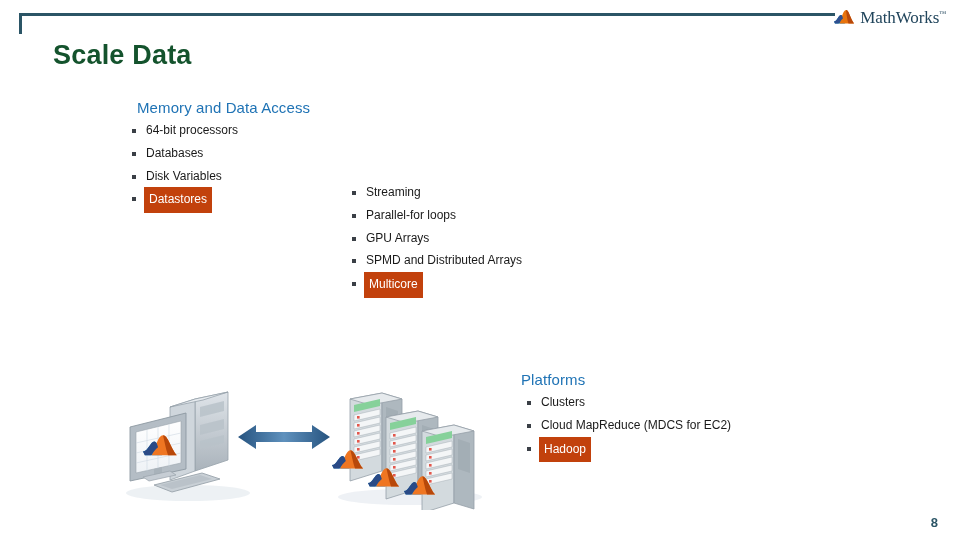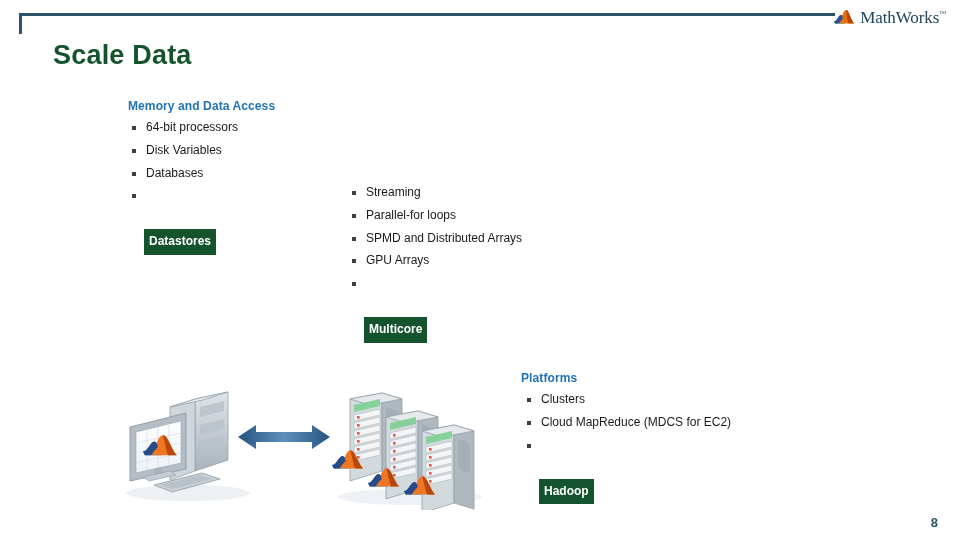--- a/index.html
+++ b/index.html
@@ -39,45 +39,44 @@
   
   .title{
     position:absolute;left:53px;top:40px;
     font-size:27px;font-weight:bold;color:#14532d;
     letter-spacing:0.2px;
   }
 
   
   .group{position:absolute;}
   .group h3{
-    margin:0 0 3px 0;
-    font-size:12px;font-weight:bold;color:#1f73b5;
+    margin:0 0 3px 9px;
+    font-size:15px;font-weight:normal;color:#1f73b5;
     letter-spacing:0.1px;
   }
   .group ul{
     list-style:none;margin:0;padding:0;
   }
   .group li{
     position:relative;
     padding-left:18px;
     font-size:12px;color:#1a1a1a;
     line-height:22.8px;
     white-space:nowrap;
   }
   .group li::before{
     content:"";
     position:absolute;left:4px;top:10px;
     width:4px;height:4px;background:#3a3f46;
   }
   .group li .txt{display:inline-block;}
   .group li.hl .txt{
-    background:#14532d;color:#ffffff;font-weight:bold;
+    background:#c2410c;color:#ffffff;font-weight:normal;
     padding:1px 5px 2px 5px;
     margin-left:-2px;
-    margin-top:45px;
   }
 
   
   #grp-memory{left:128px;top:99px;}
   #grp-prog  {left:344px;top:181px;}
   #grp-plat  {left:519px;top:371px;}
   #grp-prog ul li{padding-left:22px;}
   #grp-prog ul li::before{left:8px;}
   #grp-plat ul li{padding-left:22px;}
   #grp-plat ul li::before{left:8px;}
@@ -110,32 +109,32 @@
     </svg>
     <span class="logo-text"><span>MathWorks</span><span class="logo-tm">™</span></span>
   </div>
 
   <div class="title">Scale Data</div>
 
   <div class="group" id="grp-memory">
     <h3>Memory and Data Access</h3>
     <ul>
       <li><span class="txt">64-bit processors</span></li>
+      <li><span class="txt">Databases</span></li>
       <li><span class="txt">Disk Variables</span></li>
-      <li><span class="txt">Databases</span></li>
       <li class="hl"><span class="txt">Datastores</span></li>
     </ul>
   </div>
 
   <div class="group" id="grp-prog">
     <ul>
       <li><span class="txt">Streaming</span></li>
       <li><span class="txt">Parallel-for loops</span></li>
+      <li><span class="txt">GPU Arrays</span></li>
       <li><span class="txt">SPMD and Distributed Arrays</span></li>
-      <li><span class="txt">GPU Arrays</span></li>
       <li class="hl"><span class="txt">Multicore</span></li>
     </ul>
   </div>
 
   <div class="group" id="grp-plat">
     <h3>Platforms</h3>
     <ul>
       <li><span class="txt">Clusters</span></li>
       <li><span class="txt">Cloud MapReduce (MDCS for EC2)</span></li>
       <li class="hl"><span class="txt">Hadoop</span></li>

